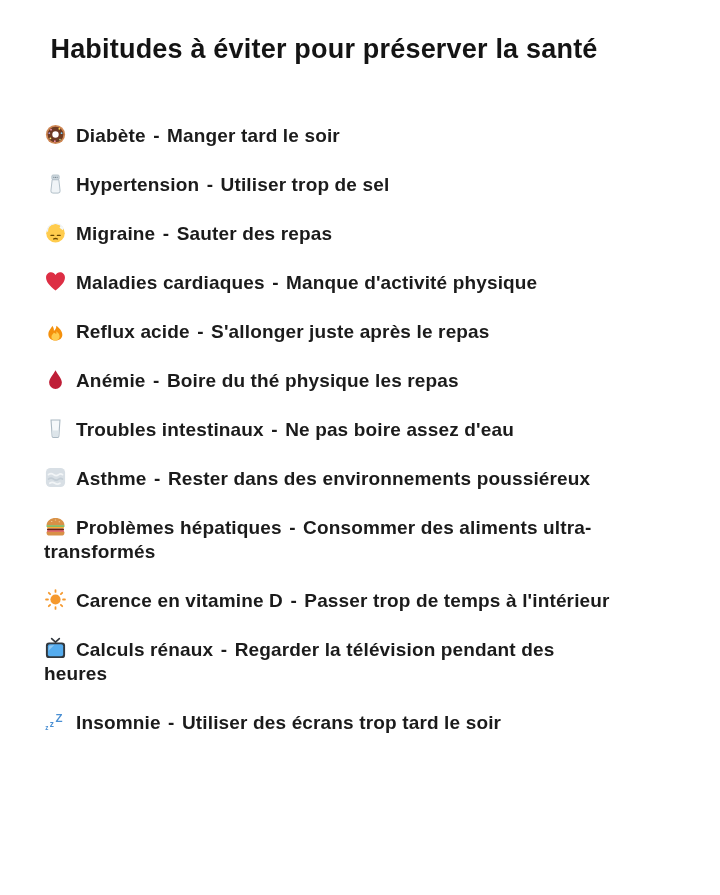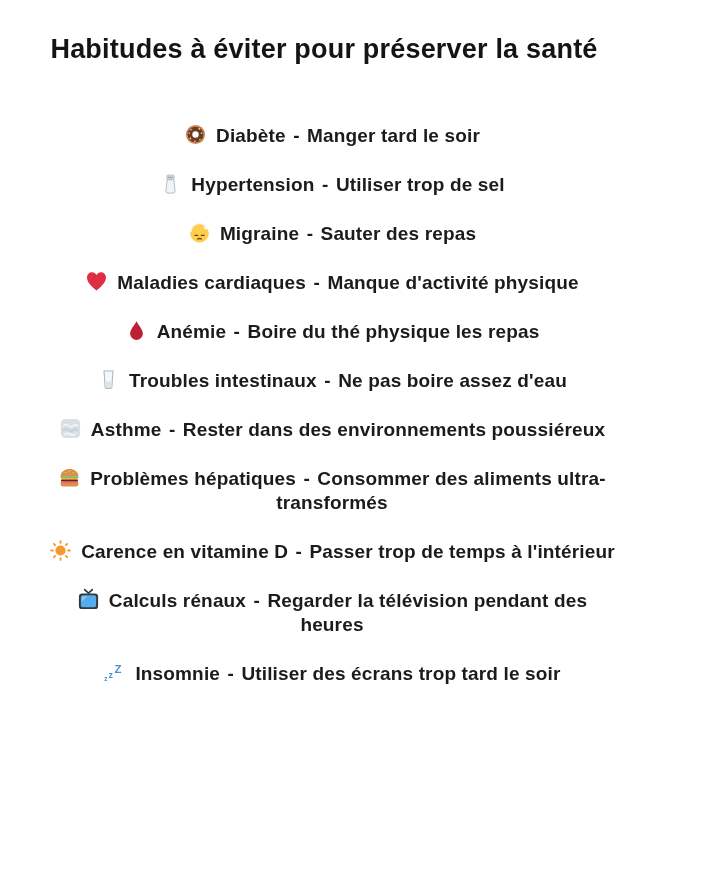--- a/index.html
+++ b/index.html
@@ -29,21 +29,20 @@
     margin: 58px 0 0 0;
     padding: 0 28px 0 44px;
   }
   ul.habit-list li {
     font-size: 19px;
     font-weight: bold;
     color: #1b1b1b;
     letter-spacing: 0.15px;
     line-height: 24px;
     margin-bottom: 24px;
-    text-align: center;
   }
   .icon {
     display: inline-block;
     width: 23px; height: 23px;
     vertical-align: -4px;
     margin-right: 9px;
   }
   .icon svg { width: 23px; height: 23px; display: block; }
   .sep { margin: 0 2px; }
 </style>
@@ -77,20 +76,24 @@
             <circle cx="18" cy="19" r="14.5" fill="#ffcc4d"></circle>
             <path d="M3.8 15.5a14.5 14.5 0 0 1 27.4-3.8l-2.3 2.6a11.2 11.2 0 0 0-22.6 3z" fill="#eef3f6"></path>
             <path d="M26 7.5l4.6 3.8-1.5 2.8-4.8-3.6z" fill="#f5f8fa"></path>
             <path d="M11 22.5h4.2" stroke="#664500" stroke-width="2.1" stroke-linecap="round"></path>
             <path d="M21 22.5h4.2" stroke="#664500" stroke-width="2.1" stroke-linecap="round"></path>
             <path d="M15 28.2q3-1.6 6 0" stroke="#664500" stroke-width="2" fill="none" stroke-linecap="round"></path>
           </svg></span><span class="condition">Migraine</span> <span class="sep">-</span> <span class="habit">Sauter des repas</span></li>
       <li><span class="icon"><svg viewBox="0 0 36 36">
             <path d="M18 32C8.4 24.5 3.2 18.4 3.2 11.8 3.2 6.8 7 3.6 11 3.6c3 0 5.7 1.7 7 4.4 1.3-2.7 4-4.4 7-4.4 4 0 7.8 3.2 7.8 8.2 0 6.6-5.2 12.7-14.8 20.2z" fill="#dd2e44"></path>
           </svg></span><span class="condition">Maladies cardiaques</span> <span class="sep">-</span> <span class="habit">Manque d'activité physique</span></li>
+      <li><span class="icon"><svg viewBox="0 0 36 36">
+            <path d="M18 33.5c-7 0-11.2-4.4-11.2-9.8 0-6 5-9.2 6.1-13.2 2 2.9 3 5 2.5 8 2-1 4-4 4-8.1 4 3 9.3 8.2 9.3 14.1 0 5.4-4.1 9-10.7 9z" fill="#f4900c"></path>
+            <path d="M18 33.5c-3.9 0-6.4-2.3-6.4-5.4 0-3.1 2.8-4.5 4-6.9 1.2 1.4 3.9 2.8 3.9 1 0-1 0-2-.5-3 2.5 1.5 5.4 4.4 5.4 7.9 0 3.9-2.5 6.4-6.4 6.4z" fill="#ffcc4d"></path>
+          </svg></span><span class="condition">Reflux acide</span> <span class="sep">-</span> <span class="habit">S'allonger juste après le repas</span></li>
       <li><span class="icon"><svg viewBox="0 0 36 36">
             <path d="M18 3.5c4 8 10 13.2 10 19.3a10 10 0 0 1-20 0c0-6.1 6-11.3 10-19.3z" fill="#bf1e37"></path>
           </svg></span><span class="condition">Anémie</span> <span class="sep">-</span> <span class="habit">Boire du thé physique les repas</span></li>
       <li><span class="icon"><svg viewBox="0 0 36 36">
             <path d="M11 4.8h14l-1.8 25.4a2.6 2.6 0 0 1-2.6 2h-5.2a2.6 2.6 0 0 1-2.6-2z" fill="#f5f8fa" stroke="#aab8c2" stroke-width="1.7"></path>
             <path d="M12.7 21l.8 9.2a1.6 1.6 0 0 0 1.6 1.2h5.8a1.6 1.6 0 0 0 1.6-1.2l.8-9.2z" fill="#dde5ea"></path>
           </svg></span><span class="condition">Troubles intestinaux</span> <span class="sep">-</span> <span class="habit">Ne pas boire assez d'eau</span></li>
       <li><span class="icon"><svg viewBox="0 0 36 36">
             <rect x="3" y="3" width="30" height="30" rx="7" fill="#d8dfe5"></rect>
             <path d="M7 13.5q4-3.2 8 0t8 0q3-2.4 6 0" stroke="#f2f5f7" stroke-width="2.6" fill="none" stroke-linecap="round"></path>

